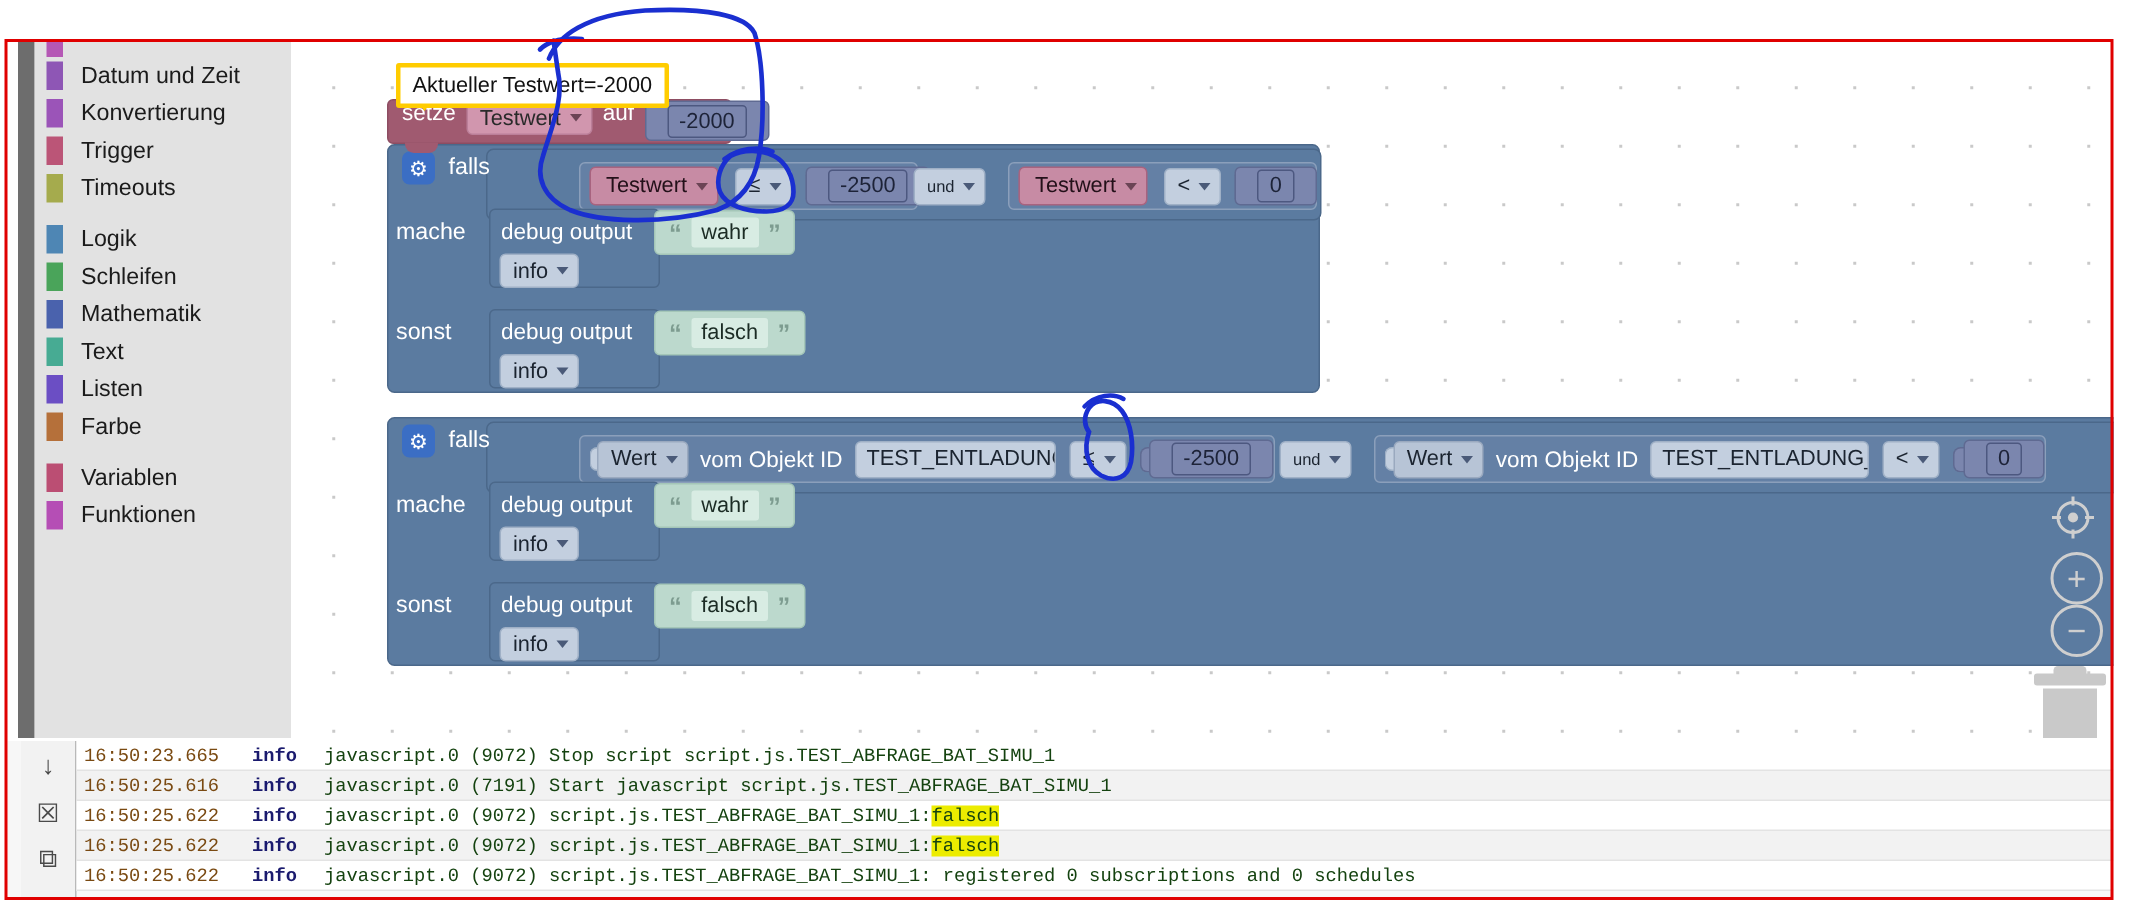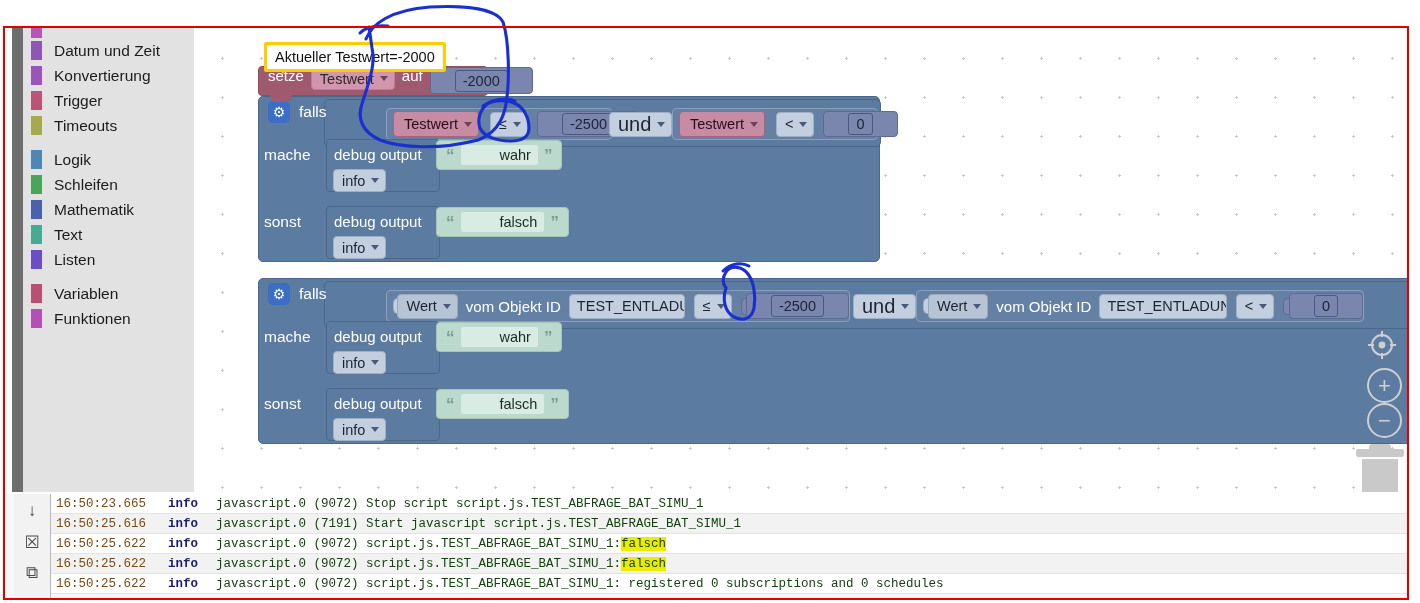--- a/index.html
+++ b/index.html
@@ -98,21 +98,21 @@
   .var-field .txt{color:#2a2a2a;font-size:14.5px;}
   .caret{
     width:0;height:0;border-left:4px solid transparent;border-right:4px solid transparent;
     border-top:5px solid #6b4455;margin-left:6px;margin-right:2px;
   }
   .caret.lt{border-top-color:#4a5a78;}
   
   .num-blk{
     background:#7b86ae;border:1px solid #5f6a92;border-radius:4px;
     height:25px;display:flex;align-items:center;justify-content:center;
-    padding:0 24px;
+    padding:0 14px;
   }
   .num-blk .num-inner{
     background:#7b86ae;border:1px solid #4d5880;border-radius:3px;
     padding:1px 7px;
   }
   .num-blk .txt{color:#1d2338;font-size:14.5px;}
 
   
   .falls{
     background:#5b7ba0;border:1px solid #4b688a;border-radius:5px;z-index:5;
@@ -139,21 +139,21 @@
   .pill-var .txt{color:#231019;font-size:14.5px;}
   .pill-op{
     background:#c3cfdf;border:1px solid #9fb0c6;border-radius:4px;height:23px;
     display:flex;align-items:center;padding:0 4px 0 8px;
   }
   .pill-op .txt{color:#1b2430;font-size:14.5px;}
   .pill-und{
     background:#c3cfdf;border:1px solid #9fb0c6;border-radius:4px;height:23px;
     display:flex;align-items:center;padding:0 4px 0 8px;
   }
-  .pill-und .txt{color:#1b2430;font-size:20px;}
+  .pill-und .txt{color:#1b2430;font-size:11px;}
   .pill-plain{
     background:#b7c4d6;border:1px solid #9aa9bf;border-radius:4px;height:23px;
     display:flex;align-items:center;padding:0 4px 0 8px;
   }
   .pill-plain .txt{color:#1b2430;font-size:14.5px;}
   .objid{
     background:#c3cfdf;border:1px solid #9fb0c6;border-radius:4px;height:23px;
     display:flex;align-items:center;padding:0 7px;overflow:hidden;
   }
   .objid .txt{color:#1b2430;font-size:14.5px;}
@@ -171,21 +171,21 @@
   
   .str-blk{
     position:absolute;background:#bcd9cd;border:1px solid #a4c6b8;border-radius:4px;
     height:28px;display:flex;align-items:center;padding:0 9px;
   }
   .quote{color:#7d9c90;font-size:17px;font-weight:bold;line-height:1;}
   .str-val{
     background:#d8ece3;border:1px solid #bcd9cd;border-radius:3px;
     padding:1px 7px;margin:0 5px;
   }
-  .str-val .txt{color:#1b2b24;font-size:14.5px;margin-left:32px;}
+  .str-val .txt{color:#1b2b24;font-size:14.5px;}
 
   
   .ws-ctrl{position:absolute;z-index:8;}
   .ws-circle{
     width:31px;height:31px;border:2px solid #cfcfcf;border-radius:50%;
     display:flex;align-items:center;justify-content:center;
     color:#cfcfcf;font-size:22px;line-height:1;background:transparent;
   }
   #trash{
     position:absolute;left:1352px;top:449px;width:56px;height:43px;z-index:8;
@@ -267,20 +267,24 @@
         <span class="cat-label">Mathematik</span>
       </div>
       <div class="cat">
         <span class="swatch" style="background: rgb(71, 171, 147);"></span>
         <span class="cat-label">Text</span>
       </div>
       <div class="cat">
         <span class="swatch" style="background: rgb(107, 78, 196);"></span>
         <span class="cat-label">Listen</span>
       </div>
+      <div class="cat">
+        <span class="swatch" style="background: rgb(181, 112, 58);"></span>
+        <span class="cat-label">Farbe</span>
+      </div>
       <div class="cat-sep"></div>
       <div class="cat">
         <span class="swatch" style="background: rgb(187, 78, 115);"></span>
         <span class="cat-label">Variablen</span>
       </div>
       <div class="cat">
         <span class="swatch" style="background: rgb(181, 78, 181);"></span>
         <span class="cat-label">Funktionen</span>
       </div>
     </div>

